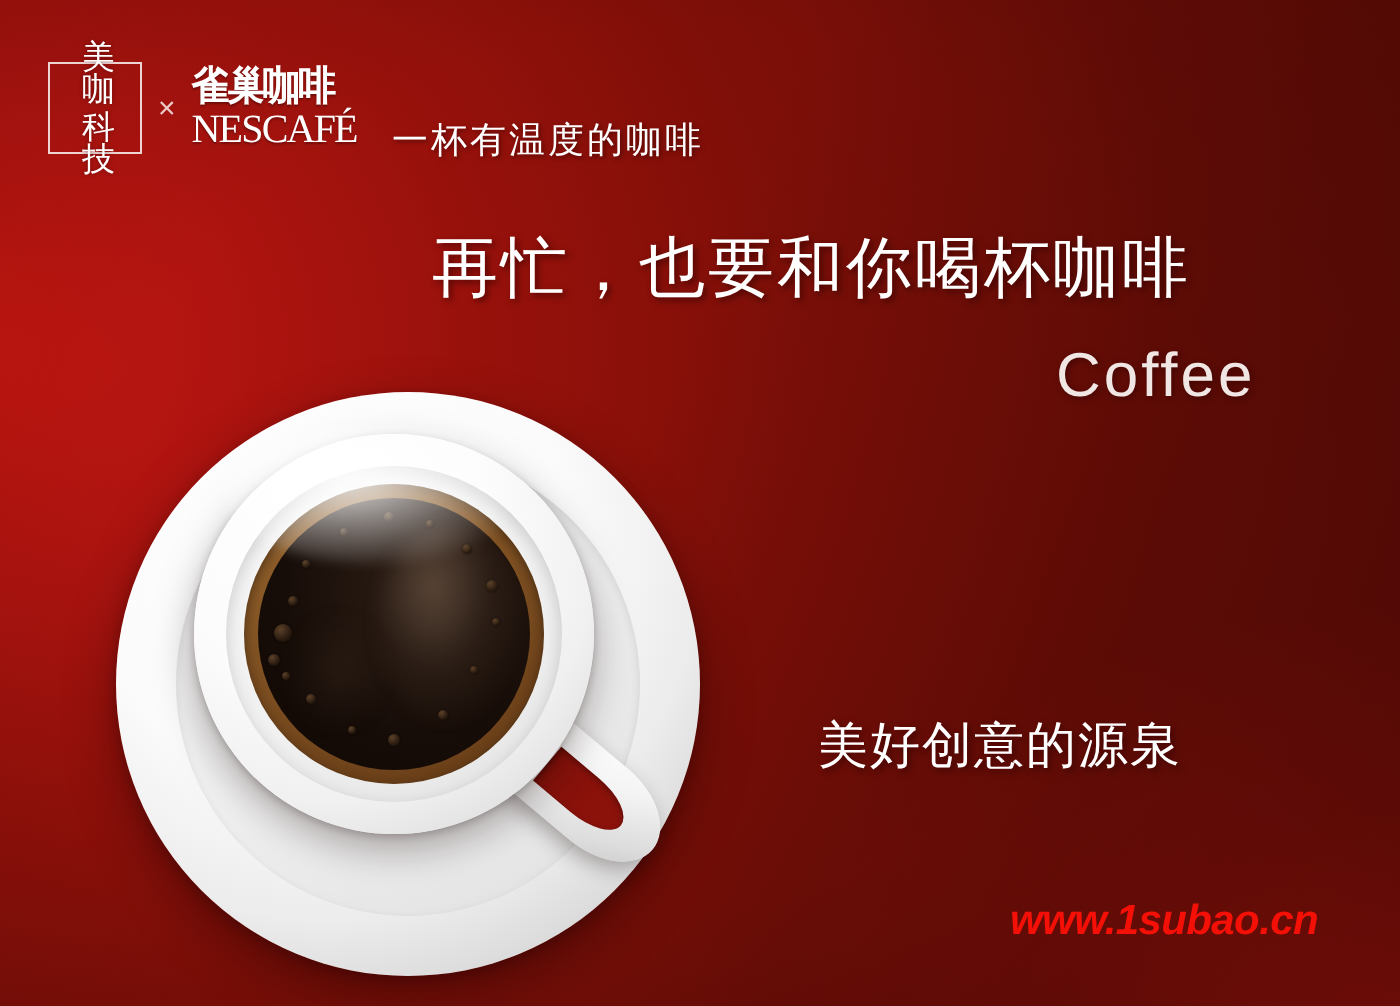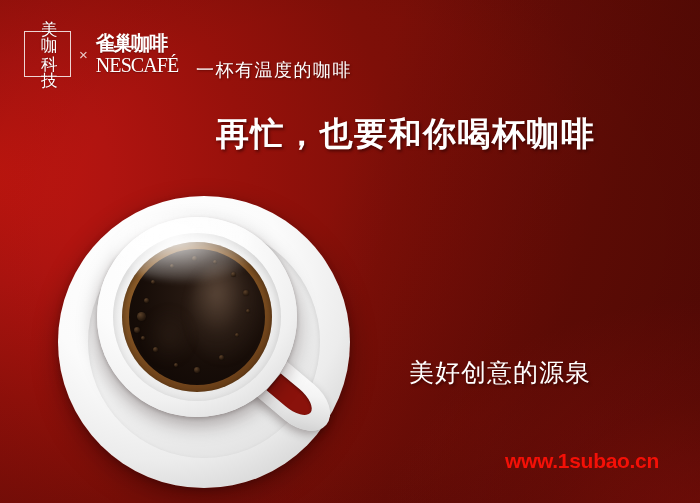--- a/index.html
+++ b/index.html
@@ -117,21 +117,21 @@
     font-weight: 500;
     text-shadow: 1px 1px 2px rgba(40,0,0,0.55);
     white-space: nowrap;
   }
   .headline {
     position: absolute;
     left: 216px;
     top: 112px;
     color: #ffffff;
     font-size: 33px;
-    font-weight: bold;
+    font-weight: normal;
     letter-spacing: 1.5px;
     text-shadow: 1.5px 1.5px 3px rgba(40,0,0,0.6);
     white-space: nowrap;
   }
   .coffee-word {
     position: absolute;
     left: 528px;
     top: 170px;
     color: #f0e6e4;
     font-size: 31px;
@@ -167,20 +167,21 @@
   
   .watermark {
     position: absolute;
     left: 505px;
     top: 449px;
     color: #f41007;
     font-size: 21px;
     font-weight: bold;
     letter-spacing: -0.3px;
     white-space: nowrap;
+    font-style: italic;
   }
 
   
   .cup-wrap {
     position: absolute;
     left: 50px;
     top: 196px;
     width: 320px;
     height: 330px;
   }
@@ -376,19 +377,20 @@
     </div>
     <div class="cross">×</div>
     <div class="nescafe">
       <span class="nescafe-cn">雀巢咖啡</span>
       <span class="nescafe-en">NESCAFÉ</span>
     </div>
   </div>
 
   <div class="subhead">一杯有温度的咖啡</div>
   <div class="headline">再忙，也要和你喝杯咖啡</div>
+  <div class="coffee-word">Coffee</div>
 
 
   <div class="tagline-b">美好创意的源泉</div>
 
   <div class="watermark">www.1subao.cn</div>
 
 </div>
 
 </body></html>

